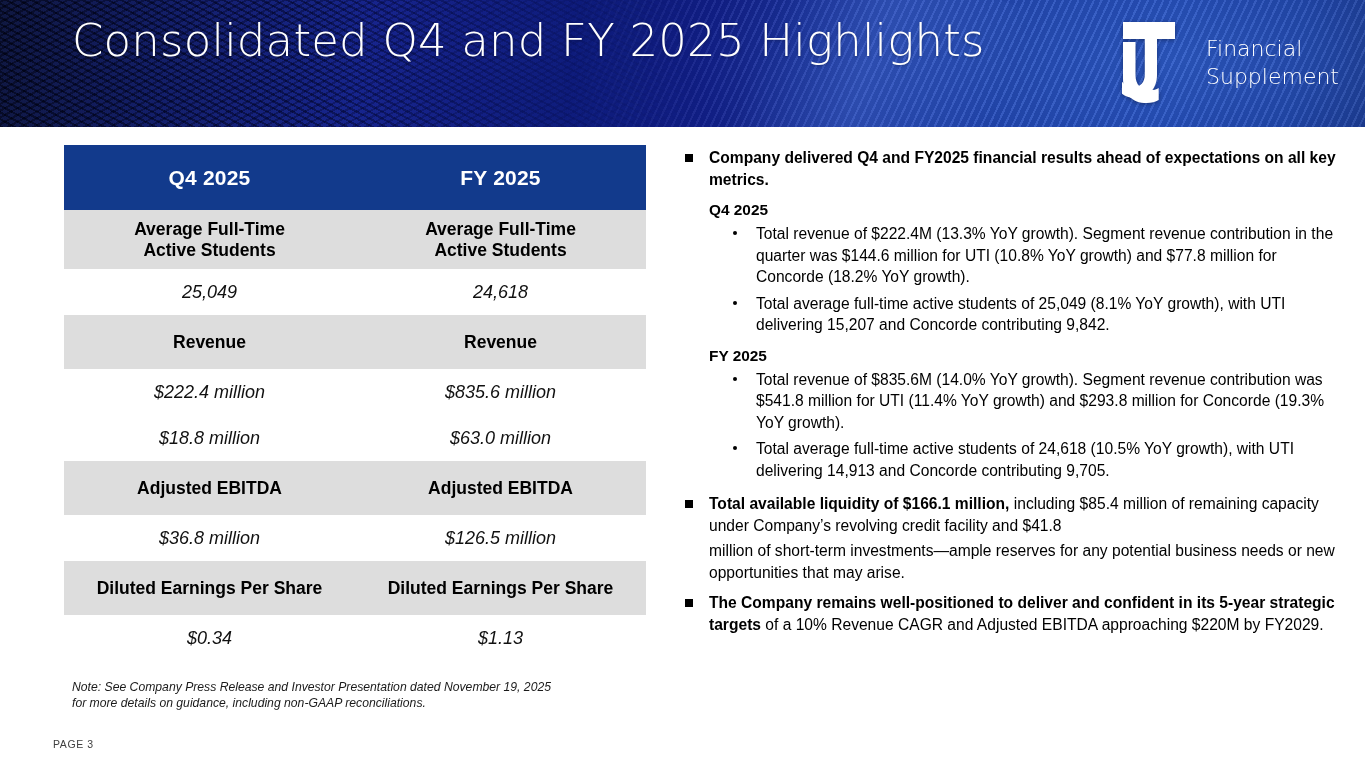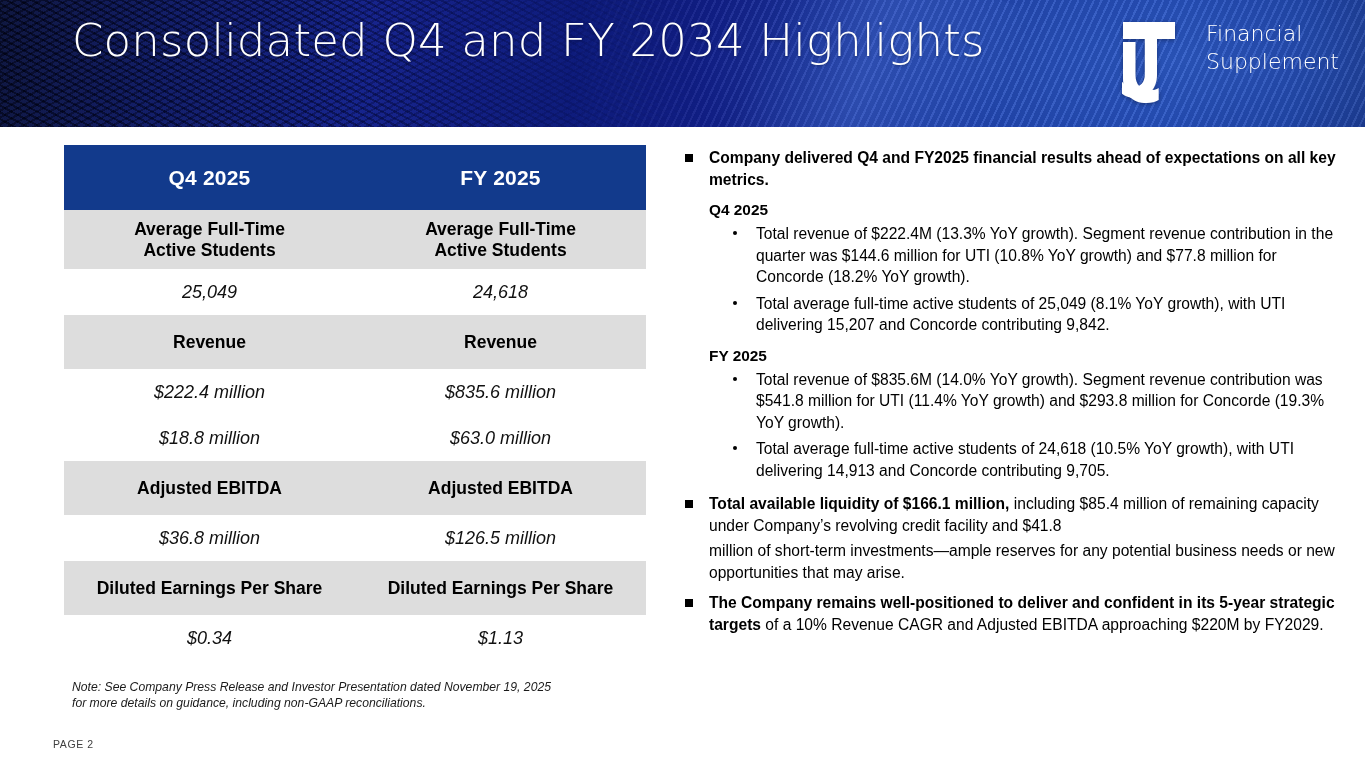--- a/index.html
+++ b/index.html
@@ -86,20 +86,21 @@
     white-space: nowrap;
     text-shadow: 0 1px 3px rgba(0,0,0,0.30);
   }
 
   
   .logo-lockup {
     position: absolute;
     right: 26px;
     top: 20px;
     display: flex;
+    align-items: center;
     gap: 28px;
   }
   .logo-mark {
     width: 58px;
     height: 86px;
     display: block;
     filter: drop-shadow(0 1px 2px rgba(0,0,0,0.35));
   }
   .logo-text {
     color: #ffffff;
@@ -232,21 +233,21 @@
 </style>
 </head>
 <body>
 
 <div class="banner">
   <div class="banner-base"></div>
   <div class="banner-weave"></div>
   <div class="banner-stripes"></div>
   <div class="banner-sheen"></div>
 
-  <div class="banner-title">Consolidated Q4 and FY 2034 Highlights</div>
+  <div class="banner-title">Consolidated Q4 and FY 2025 Highlights</div>
 
   <div class="logo-lockup">
     <svg class="logo-mark" viewBox="0 0 58 86" aria-hidden="true">
       <path fill="#ffffff" d="M3 2 h52 v17 h-18 v36 c0 14 -9 23 -22 23 c-5.5 0 -10 -1.6 -13 -4.2 v-12 c2.6 3.4 6.5 5.4 11.2 5.4 c7.2 0 11.6 -4.6 11.6 -12.6 v-35.6 h-21.8 z"></path>
       <path fill="#ffffff" d="M3 22 h12.5 v33.5 c0 9 5.6 14.8 14.6 14.8 c3.3 0 6.2 -0.8 8.6 -2.2 v11.9 c-3.2 1.9 -7.2 3 -11.9 3 C11.9 83 3 73.6 3 58.4 z"></path>
     </svg>
     <div class="logo-text">
       <div>Financial</div>
       <div>Supplement</div>
     </div>
@@ -352,13 +353,13 @@
 
   <div class="spacer-sm"></div>
 
   <div class="lvl1">
     <span class="sq"></span>
     <span>The Company remains well-positioned to deliver and confident in its 5-year strategic targets</span><span class="reg"> of a 10% Revenue CAGR and Adjusted EBITDA approaching $220M by FY2029.</span>
   </div>
 
 </div>
 
-<div class="page-num">PAGE 2</div>
+<div class="page-num">PAGE 3</div>
 
 </body></html>

